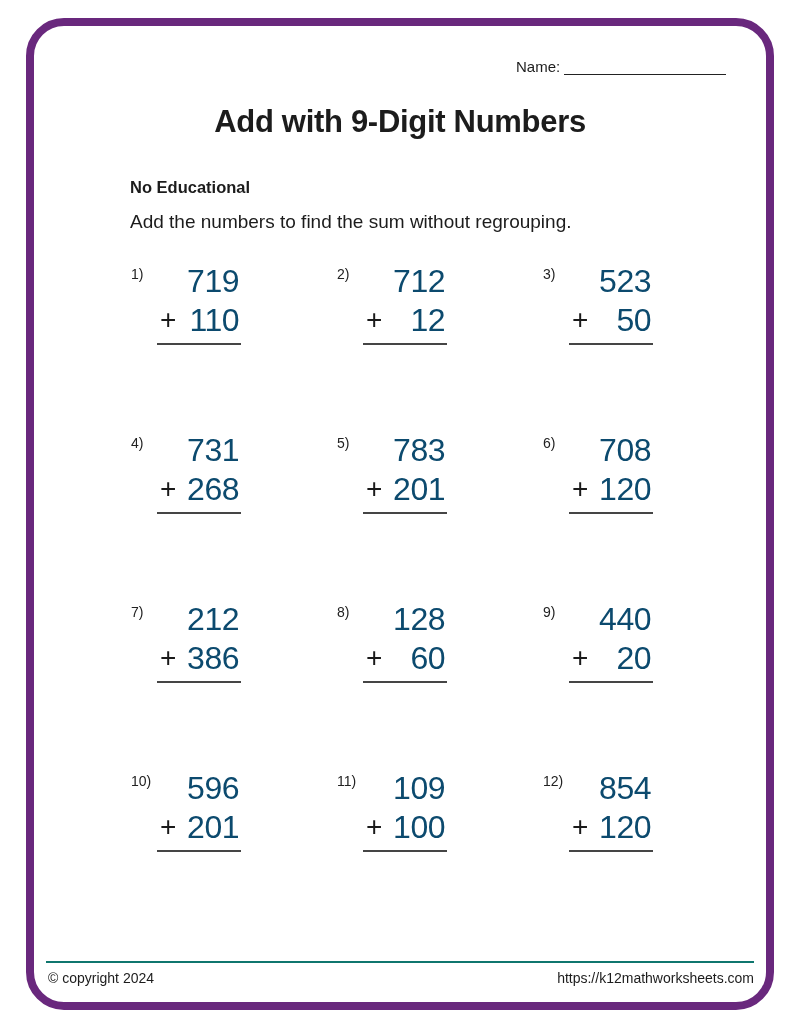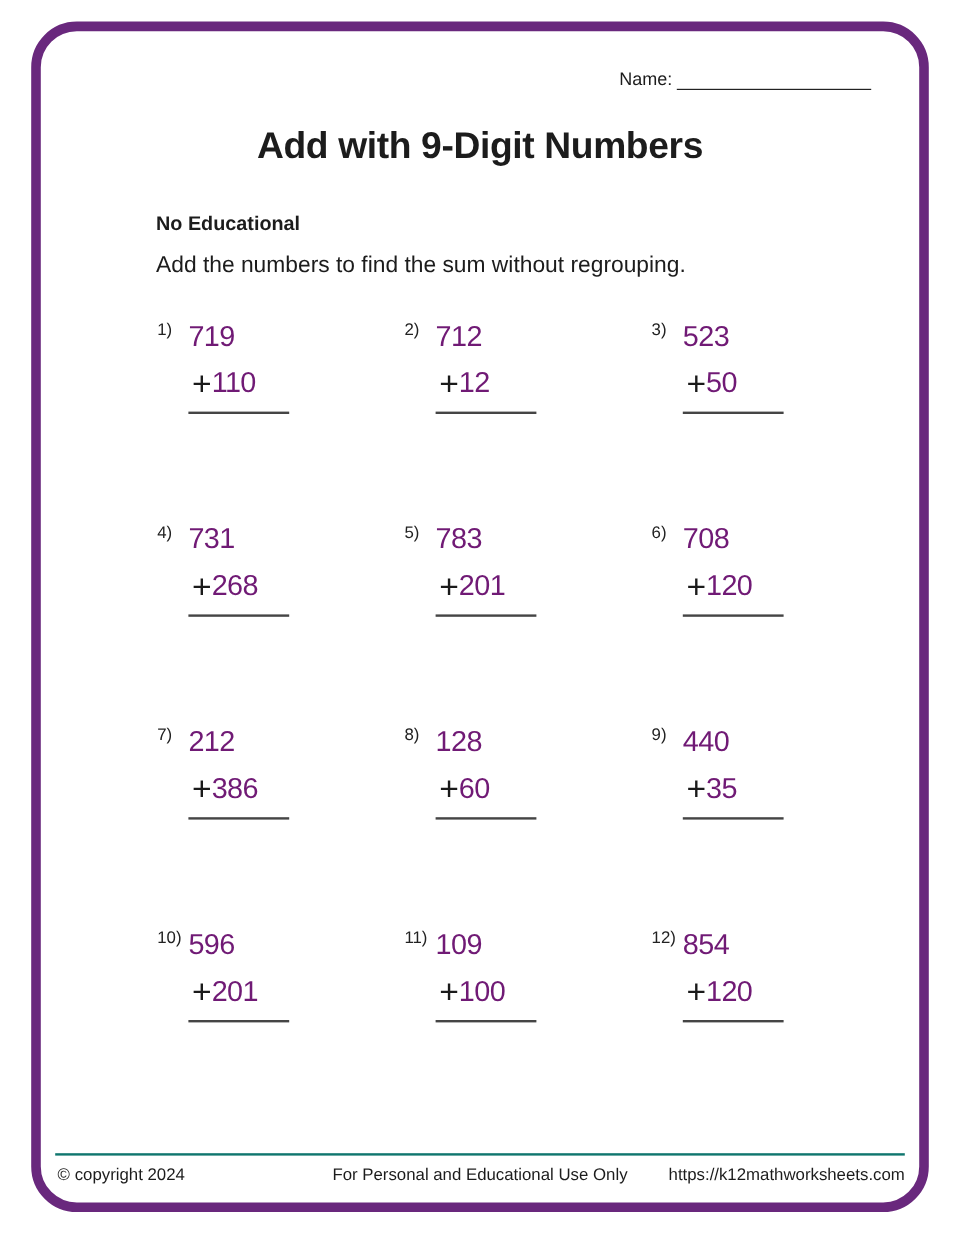--- a/index.html
+++ b/index.html
@@ -49,23 +49,24 @@
     grid-template-columns: repeat(3, 206px);
     grid-auto-rows: 169px;
   }
   .problem { position: relative; }
   .plabel {
     position: absolute; left: 1px; top: 8px;
     font-size: 14px; color: #222;
   }
   .pbody { margin-left: 27px; margin-top: 5px; width: 84px; }
   .addend {
-    font-size: 24px; line-height: 36px; letter-spacing: -0.5px;
+    text-align: right;
+    font-size: 32px; line-height: 36px; letter-spacing: -0.5px;
     padding-right: 2px;
-    color: #701a75;
+    color: #0c4a6e;
   }
   .brow {
     display: flex; justify-content: space-between; align-items: center;
     margin-top: 3px;
   }
   .brow .addend { flex: 1; }
   .plus { font-size: 28px; line-height: 36px; padding-left: 3px; color: #1a1a1a; }
   .sum-line { margin-top: 5px; border-top: 2px solid #454545; }
   .footer {
     position: absolute; left: 46px; right: 46px; top: 961px;
@@ -188,21 +189,21 @@
       <div class="sum-line"></div>
     </div>
   </div>
 
   <div class="problem">
     <span class="plabel">9)</span>
     <div class="pbody">
       <div class="addend">440</div>
       <div class="brow">
         <span class="plus">+</span>
-        <span class="addend">35</span>
+        <span class="addend">20</span>
       </div>
       <div class="sum-line"></div>
     </div>
   </div>
 
   <div class="problem">
     <span class="plabel">10)</span>
     <div class="pbody">
       <div class="addend">596</div>
       <div class="brow">
@@ -234,15 +235,14 @@
         <span class="addend">120</span>
       </div>
       <div class="sum-line"></div>
     </div>
   </div>
 
 </div>
 
 <div class="footer">
   <span class="footer-left">© copyright 2024</span>
-  <span class="footer-center">For Personal and Educational Use Only</span>
   <span class="footer-right">https://k12mathworksheets.com</span>
 </div>
 
 </body></html>

